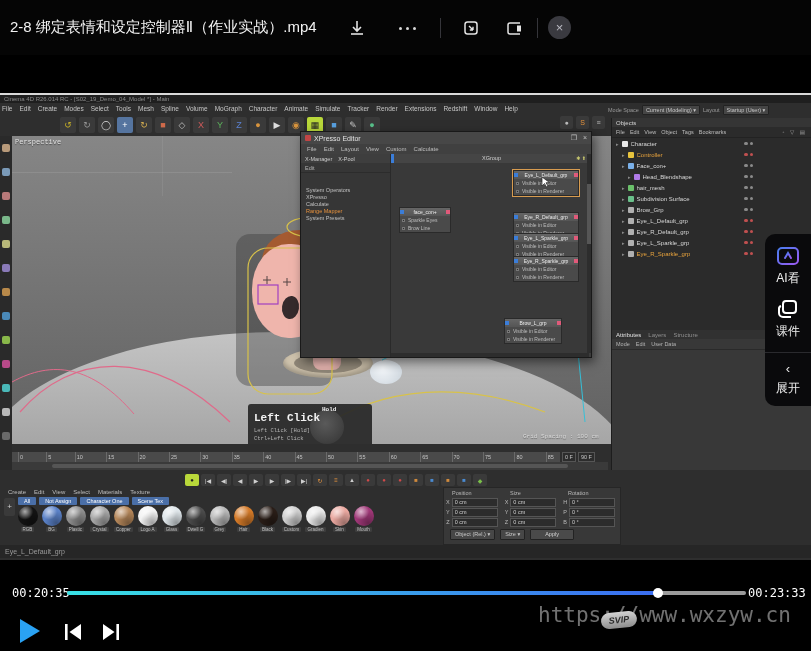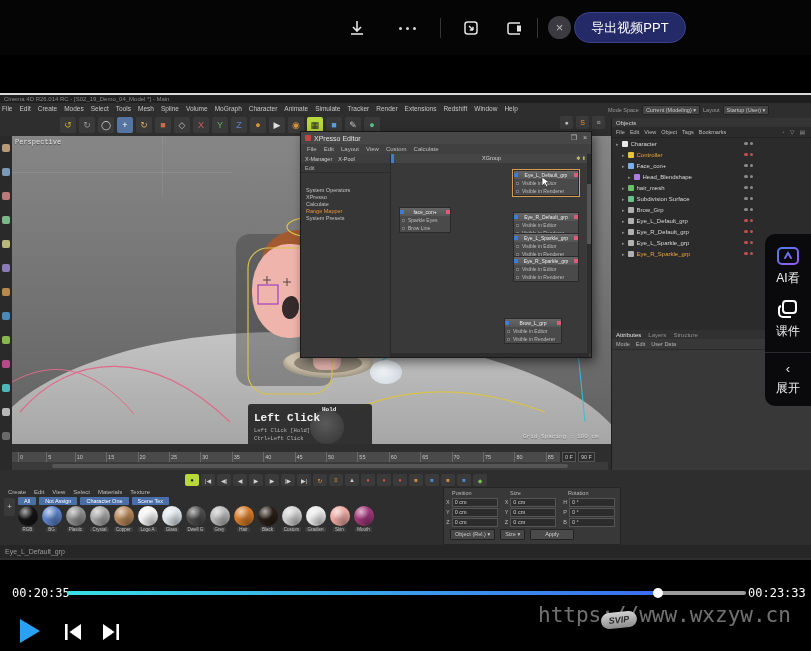--- a/index.html
+++ b/index.html
@@ -158,20 +158,21 @@
   .skip{position:absolute;top:9px;}
   .rgroup{position:absolute;right:8px;top:6px;display:flex;gap:25px;align-items:center;}
   .ctl{color:#fff;font-size:15px;white-space:nowrap;}
 </style>
 </head>
 <body>
 
 <div class="stage">
 
   <header class="topbar">
+    <div class="vtitle">2-8 绑定表情和设定控制器Ⅱ（作业实战）.mp4</div>
     <div class="hicon" style="left:346px;">
       <svg width="18" height="18" viewBox="0 0 18 18">
           <path d="M9 2v9M5 8l4 4 4-4" stroke="#e3e3e3" stroke-width="1.6" fill="none"></path>
           <path d="M3 15h12" stroke="#e3e3e3" stroke-width="1.6"></path>
         </svg>
     </div>
     <div class="hicon" style="left:396px;">
       <span class="hdots">
           <i></i>
           <i></i>
@@ -186,21 +187,20 @@
         </svg>
     </div>
     <div class="hicon" style="left:503px;">
       <svg width="18" height="18" viewBox="0 0 18 18">
           <path d="M15 4H5a2 2 0 0 0-2 2v7a2 2 0 0 0 2 2h10" stroke="#e3e3e3" stroke-width="1.5" fill="none"></path>
           <rect x="12" y="6.5" width="4" height="6" fill="#e3e3e3"></rect>
         </svg>
     </div>
     <div class="hdiv" style="left:537px;"></div>
     <div class="closec">×</div>
-    <button class="exportbtn">导出视频PPT</button>
   </header>
 
   <div class="video">
     <div class="whiteline"></div>
     <div class="c4d">
 
       <div class="c4dtitle">Cinema 4D R26.014 RC - [S02_19_Demo_04_Model *] - Main</div>
 
       <div class="c4dmenu">
           <span>File</span>

